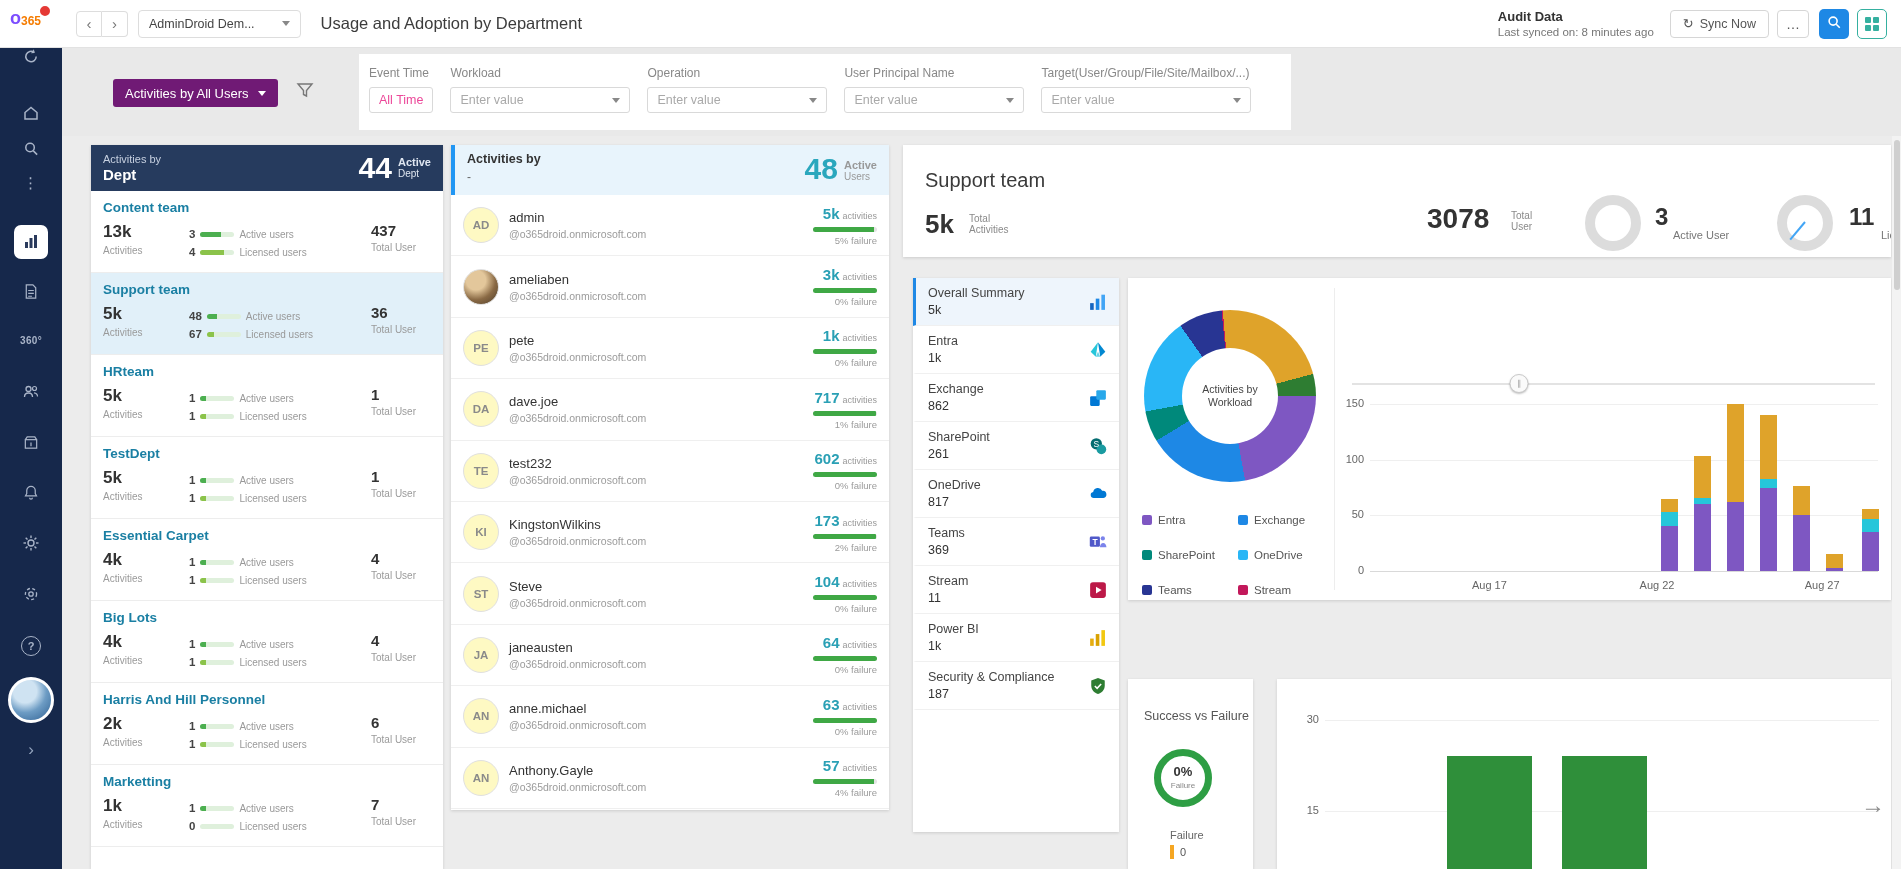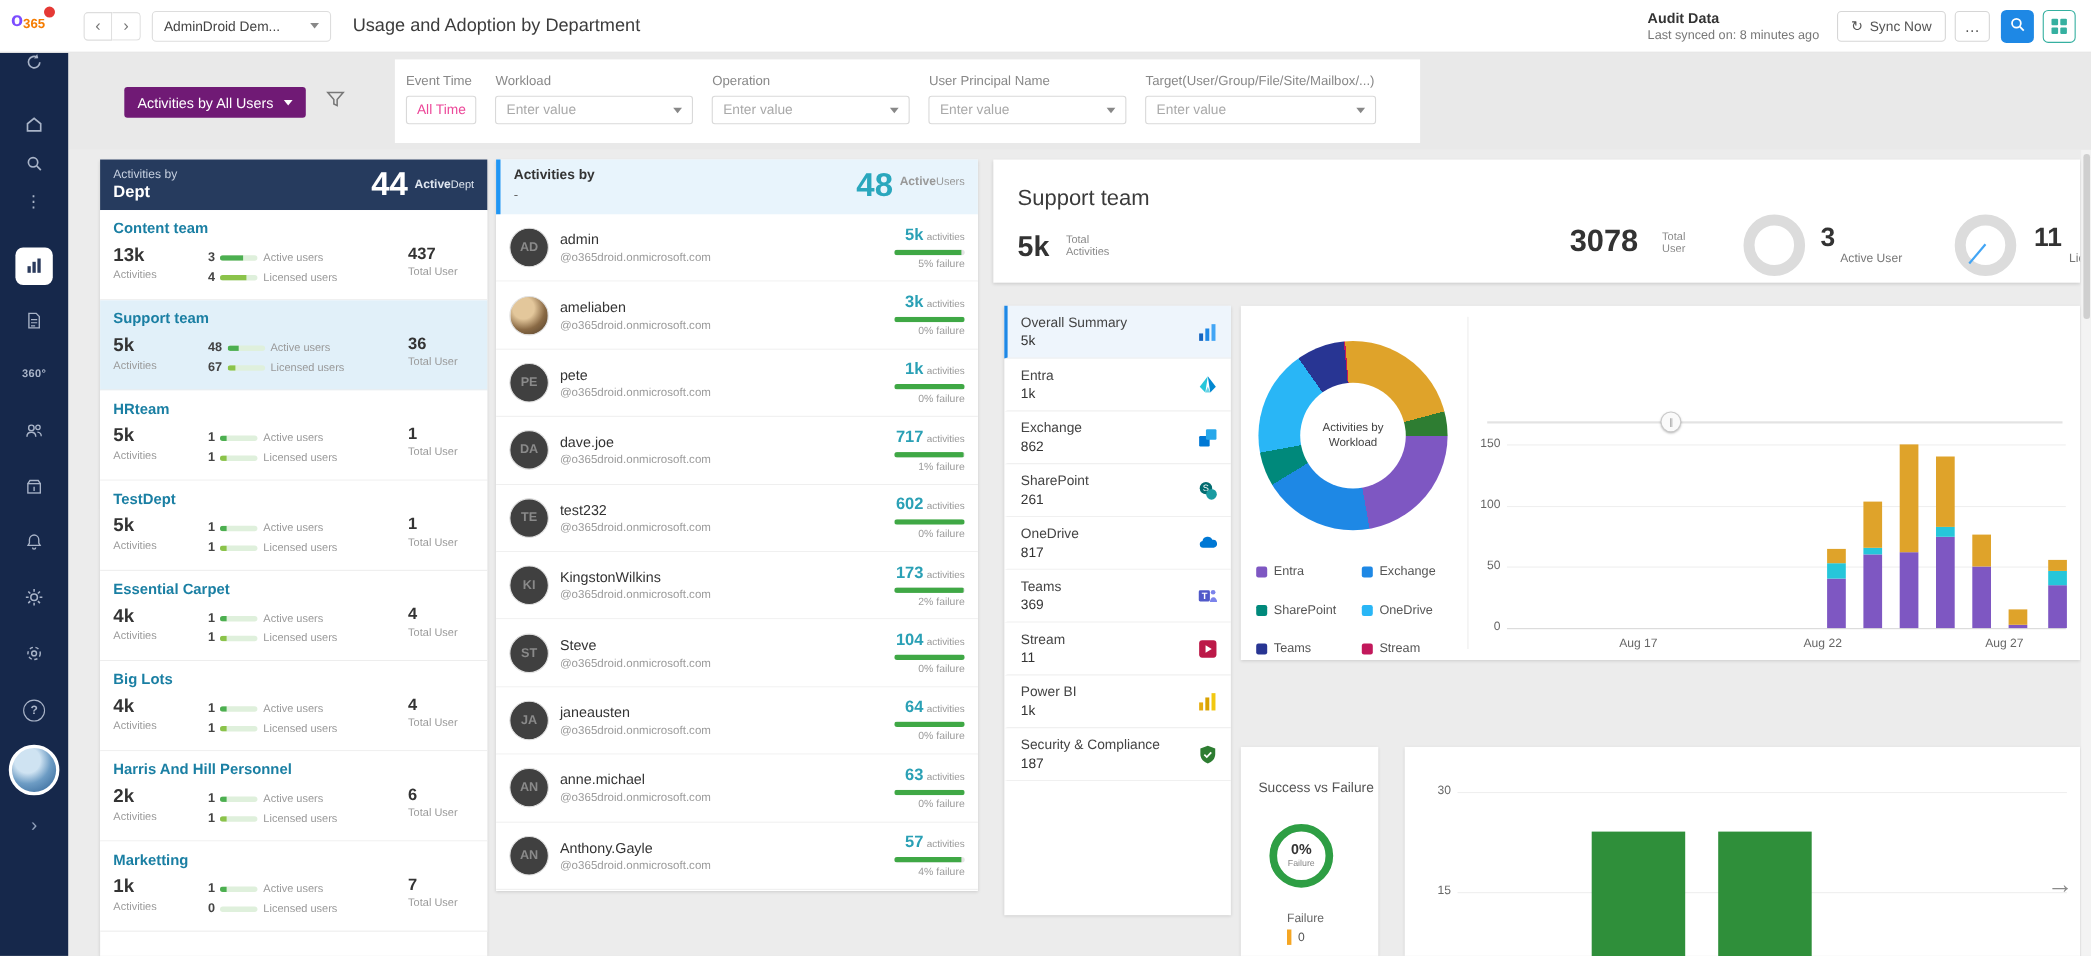--- a/index.html
+++ b/index.html
@@ -67,21 +67,21 @@
   .card{position:absolute;background:#fff;box-shadow:0 1px 3px rgba(0,0,0,.14);}
 
   
   .dept-panel{left:91px;top:145px;width:352px;bottom:0;}
   .dept-head{height:46px;background:#263b5e;color:#fff;display:flex;justify-content:space-between;align-items:center;
              padding:0 12px;box-sizing:border-box;}
   .dh1{font-size:11px;color:#c6d0e0;}
   .dh2{font-size:15px;font-weight:700;margin-top:1px;}
   .dh-count{display:flex;align-items:center;}
   .dh-num{font-size:30px;font-weight:700;}
-  .stack{display:flex;flex-direction:row;line-height:11px;margin-left:6px;}
+  .stack{display:flex;flex-direction:column;line-height:11px;margin-left:6px;}
   .stack b{font-size:11px;}
   .stack i{font-style:normal;font-size:10px;}
   .dept-head .stack{color:#dfe6f0;}
   .dept-row{height:82px;border-bottom:1px solid #ededed;padding:9px 12px 0;box-sizing:border-box;background:#fff;}
   .dept-row.sel{background:#e1f0f9;}
   .dname{color:#1a7fa3;font-size:13.5px;font-weight:600;}
   .dgrid{display:flex;margin-top:7px;align-items:flex-start;}
   .dcol1{width:86px;}
   .dval{font-size:17px;font-weight:700;color:#333;}
   .dlab{font-size:10px;color:#9a9a9a;margin-top:3px;}
@@ -97,21 +97,21 @@
 
   
   .users-panel{left:451px;top:145px;width:438px;height:665px;}
   .users-head{height:50px;background:#e8f4fc;border-left:4px solid #2196f3;display:flex;justify-content:space-between;
               padding:7px 12px;box-sizing:border-box;}
   .uh1{font-size:12.5px;font-weight:600;color:#333;}
   .uh2{font-size:12px;color:#666;margin-top:4px;}
   .uh-num{font-size:30px;font-weight:700;color:#2aa7bd;}
   .users-head .stack{color:#999;margin-top:8px;}
   .user-row{height:61.4px;display:flex;align-items:center;padding:0 12px;border-bottom:1px solid #efefef;background:#fff;box-sizing:border-box;}
-  .uavatar{flex:none;width:36px;height:36px;border-radius:50%;background:#404040;border:1px solid #e0e0e0;color:#8a8a8a;
+  .uavatar{flex:none;width:36px;height:36px;border-radius:50%;background:#fef9c3;border:1px solid #e0e0e0;color:#8a8a8a;
            font-size:11.5px;font-weight:600;display:flex;align-items:center;justify-content:center;box-sizing:border-box;}
   .uavatar.photo{background:radial-gradient(circle at 35% 30%,#e3c79b 0 30%,#8a6a45 60%,#4a3a28);color:transparent;}
   .uinfo{margin-left:10px;flex:1;min-width:0;}
   .uname{font-size:13px;color:#333;}
   .uemail{font-size:10.5px;color:#9b9b9b;margin-top:3px;}
   .ustats{width:122px;display:flex;flex-direction:column;align-items:flex-end;}
   .ucount b{font-size:15px;color:#2aa0b5;font-weight:700;}
   .ucount span{font-size:9px;color:#999;margin-left:3px;}
   .ubar{width:64px;height:5px;background:#e4e4e4;border-radius:3px;margin:4px 0 3px;overflow:hidden;}
   .ubar i{display:block;height:100%;background:#3fa845;}

